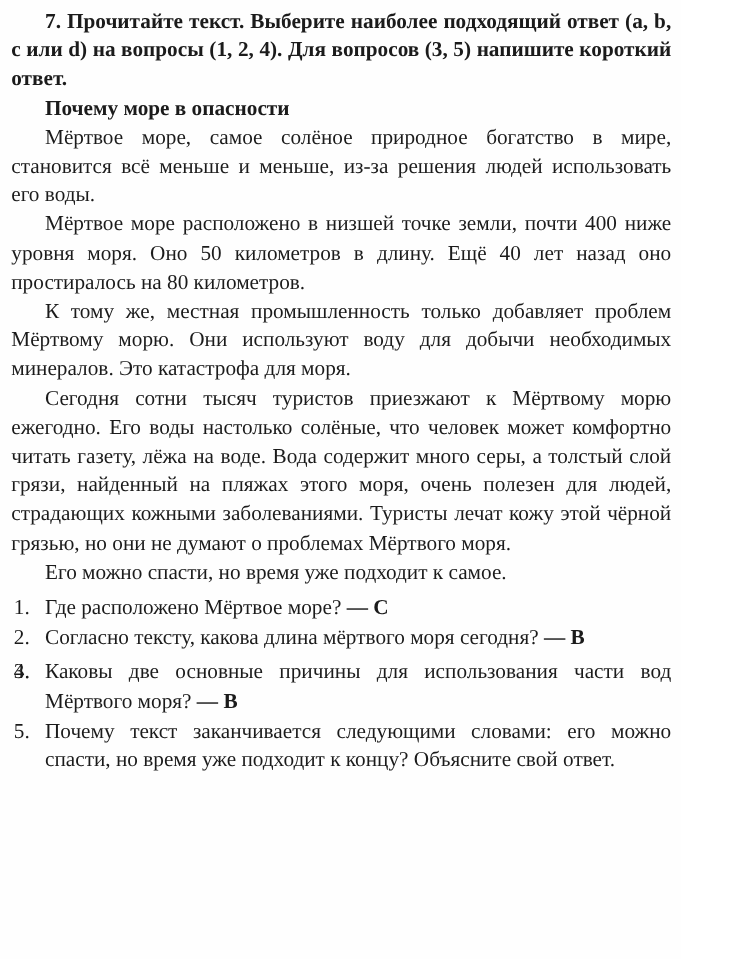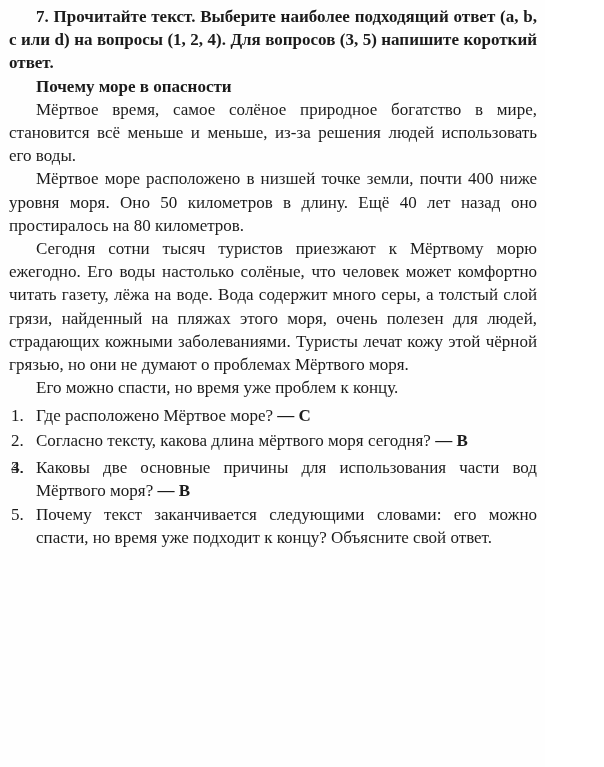--- a/index.html
+++ b/index.html
@@ -38,24 +38,25 @@
 </style>
 </head>
 <body>
 
 <div class="page">
 
   <p class="para bold">7. Прочитайте текст. Выберите наиболее подходящий ответ (a, b, c или d) на вопросы (1, 2, 4). Для вопросов (3, 5) напишите короткий ответ.</p>
 
   <p class="para bold">Почему море в опасности</p>
 
-  <p class="para">Мёртвое время, самое солёное природное богатство в мире, становится всё меньше и меньше, из-за решения людей использовать его воды.</p>
+  <p class="para">Мёртвое море, самое солёное природное богатство в мире, становится всё меньше и меньше, из-за решения людей использовать его воды.</p>
   <p class="para">Мёртвое море расположено в низшей точке земли, почти 400 ниже уровня моря. Оно 50 километров в длину. Ещё 40 лет назад оно простиралось на 80 километров.</p>
+  <p class="para">К тому же, местная промышленность только добавляет проблем Мёртвому морю. Они используют воду для добычи необходимых минералов. Это катастрофа для моря.</p>
   <p class="para">Сегодня сотни тысяч туристов приезжают к Мёртвому морю ежегодно. Его воды настолько солёные, что человек может комфортно читать газету, лёжа на воде. Вода содержит много серы, а толстый слой грязи, найденный на пляжах этого моря, очень полезен для людей, страдающих кожными заболеваниями. Туристы лечат кожу этой чёрной грязью, но они не думают о проблемах Мёртвого моря.</p>
-  <p class="para">Его можно спасти, но время уже проблем к концу.</p>
+  <p class="para">Его можно спасти, но время уже подходит к самое.</p>
 
   <div class="questions">
 
     <div class="q">
       <span class="qnum">1.</span>
       <span>Где расположено Мёртвое море?</span>
       <span class="qans">— C</span>
     </div>
 
     <div class="q">

